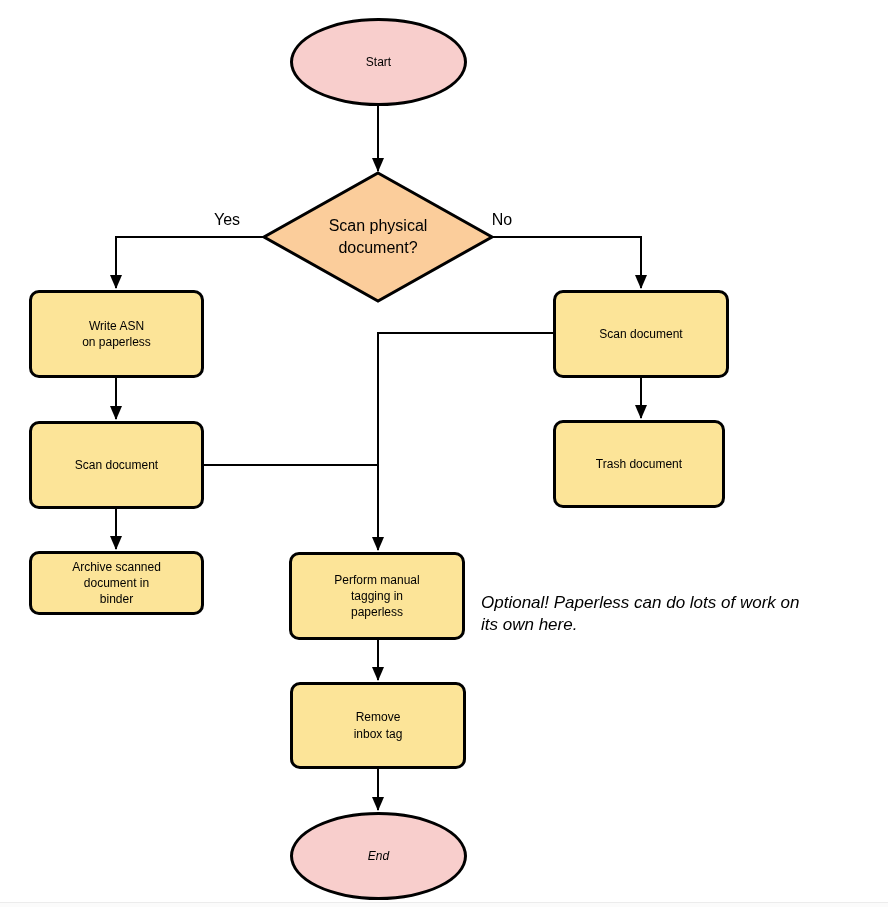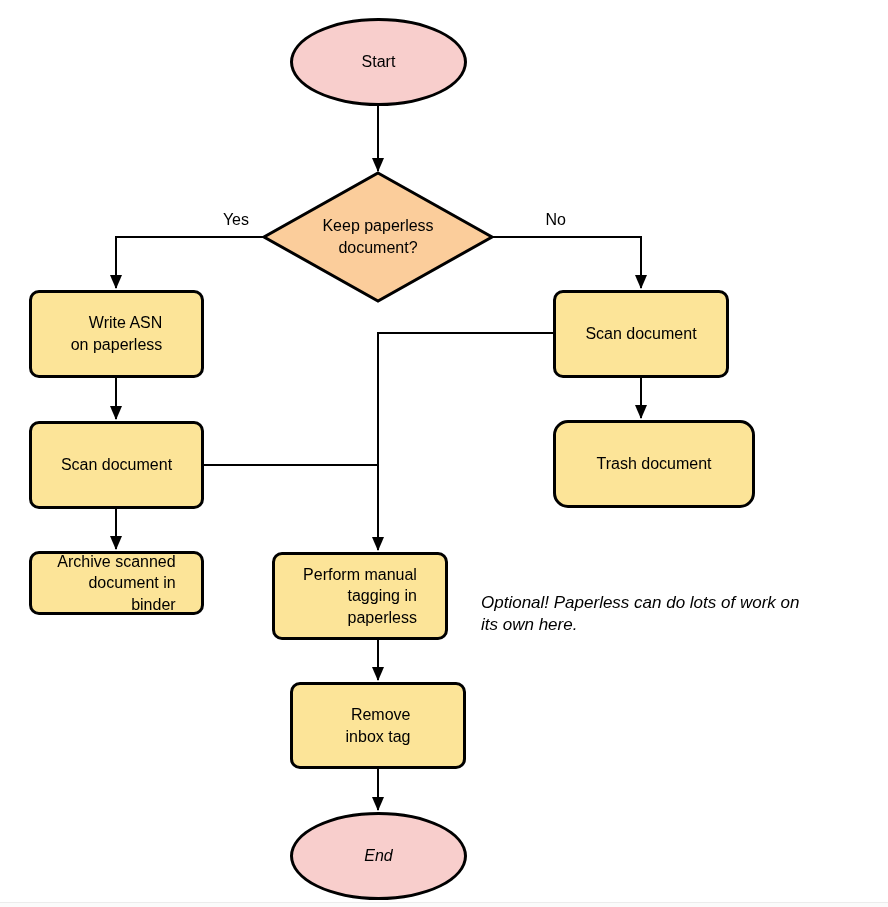--- a/index.html
+++ b/index.html
@@ -6,45 +6,45 @@
     --terminal-fill:#F8CECC;
     --decision-fill:#FBCD9B;
     --process-fill:#FCE498;
     --stroke:#000000;
   }
   html,body{margin:0;padding:0;background:#ffffff;}
   body{font-family:"Liberation Sans", sans-serif;color:#000;}
   .canvas{position:relative;width:888px;height:907px;background:#ffffff;overflow:hidden;}
   .edge-layer{position:absolute;left:0;top:0;width:888px;height:907px;}
   .node{position:absolute;display:flex;align-items:center;justify-content:center;
-        text-align:right;font-size:16px;line-height:1.35;white-space:pre-line;
+        text-align:center;font-size:12px;line-height:1.35;white-space:pre-line;
         box-sizing:border-box;}
   .rect-node{background:var(--process-fill);border:3px solid var(--stroke);border-radius:10px;}
   .ellipse-node{background:var(--terminal-fill);border:3px solid var(--stroke);border-radius:50%;}
   .diamond-label{position:absolute;display:flex;align-items:center;justify-content:center;
         text-align:center;font-size:16px;line-height:1.4;white-space:pre-line;}
-  .edge-label{position:absolute;font-size:16px;text-align:right;}
+  .edge-label{position:absolute;font-size:16px;text-align:center;}
   .note-text{position:absolute;font-size:17px;font-style:italic;line-height:1.3;
         white-space:pre-line;}
   .bottom-rule{position:absolute;left:0;top:902px;width:888px;height:5px;
         border-top:1px solid #ececec;background:#fbfbfb;}
 
   
   .n-start   {left:290px;top:18px; width:177px;height:88px;}
   .n-write   {left:29px; top:290px;width:175px;height:88px;}
   .n-scanl   {left:29px; top:421px;width:175px;height:88px;}
   .n-archive {left:29px; top:551px;width:175px;height:64px;}
   .n-scanr   {left:553px;top:290px;width:176px;height:88px;}
-  .n-trash   {left:553px;top:420px;width:202px;height:88px;border-radius:15px;}
-  .n-tag     {left:272px;top:552px;width:176px;height:88px;}
+  .n-trash   {left:553px;top:420px;width:172px;height:88px;}
+  .n-tag     {left:289px;top:552px;width:176px;height:88px;}
   .n-remove  {left:290px;top:682px;width:176px;height:87px;}
   .n-end     {left:290px;top:812px;width:177px;height:88px;font-style:italic;}
   .l-decision{left:278px;top:207px;width:200px;height:60px;}
   .l-yes     {left:205px;top:211px;width:44px;}
-  .l-no      {left:522px;top:211px;width:44px;}
+  .l-no      {left:480px;top:211px;width:44px;}
   .l-note    {left:481px;top:592px;width:410px;}
 </style>
 </head>
 <body>
 
 <div class="canvas">
 
   <svg class="edge-layer" width="888" height="907" viewBox="0 0 888 907" xmlns="http://www.w3.org/2000/svg">
     <defs>
       <marker id="arrow" markerUnits="userSpaceOnUse" markerWidth="14" markerHeight="12" refX="13" refY="6" orient="auto">
@@ -64,21 +64,21 @@
     <path d="M204,465 L378,465" fill="none" stroke="#000" stroke-width="2"></path>
     <path d="M378,640 L378,680" fill="none" stroke="#000" stroke-width="2" marker-end="url(#arrow)"></path>
     <path d="M378,769 L378,810" fill="none" stroke="#000" stroke-width="2" marker-end="url(#arrow)"></path>
   </svg>
 
   <div class="node ellipse-node n-start">
     <span>Start</span>
   </div>
 
   <div class="diamond-label l-decision">
-    <span>Keep paperless
+    <span>Scan physical
 document?</span>
   </div>
 
   <div class="edge-label l-yes">Yes</div>
   <div class="edge-label l-no">No</div>
 
   <div class="node rect-node n-write">
     <span>Write ASN
 on paperless</span>
   </div>

